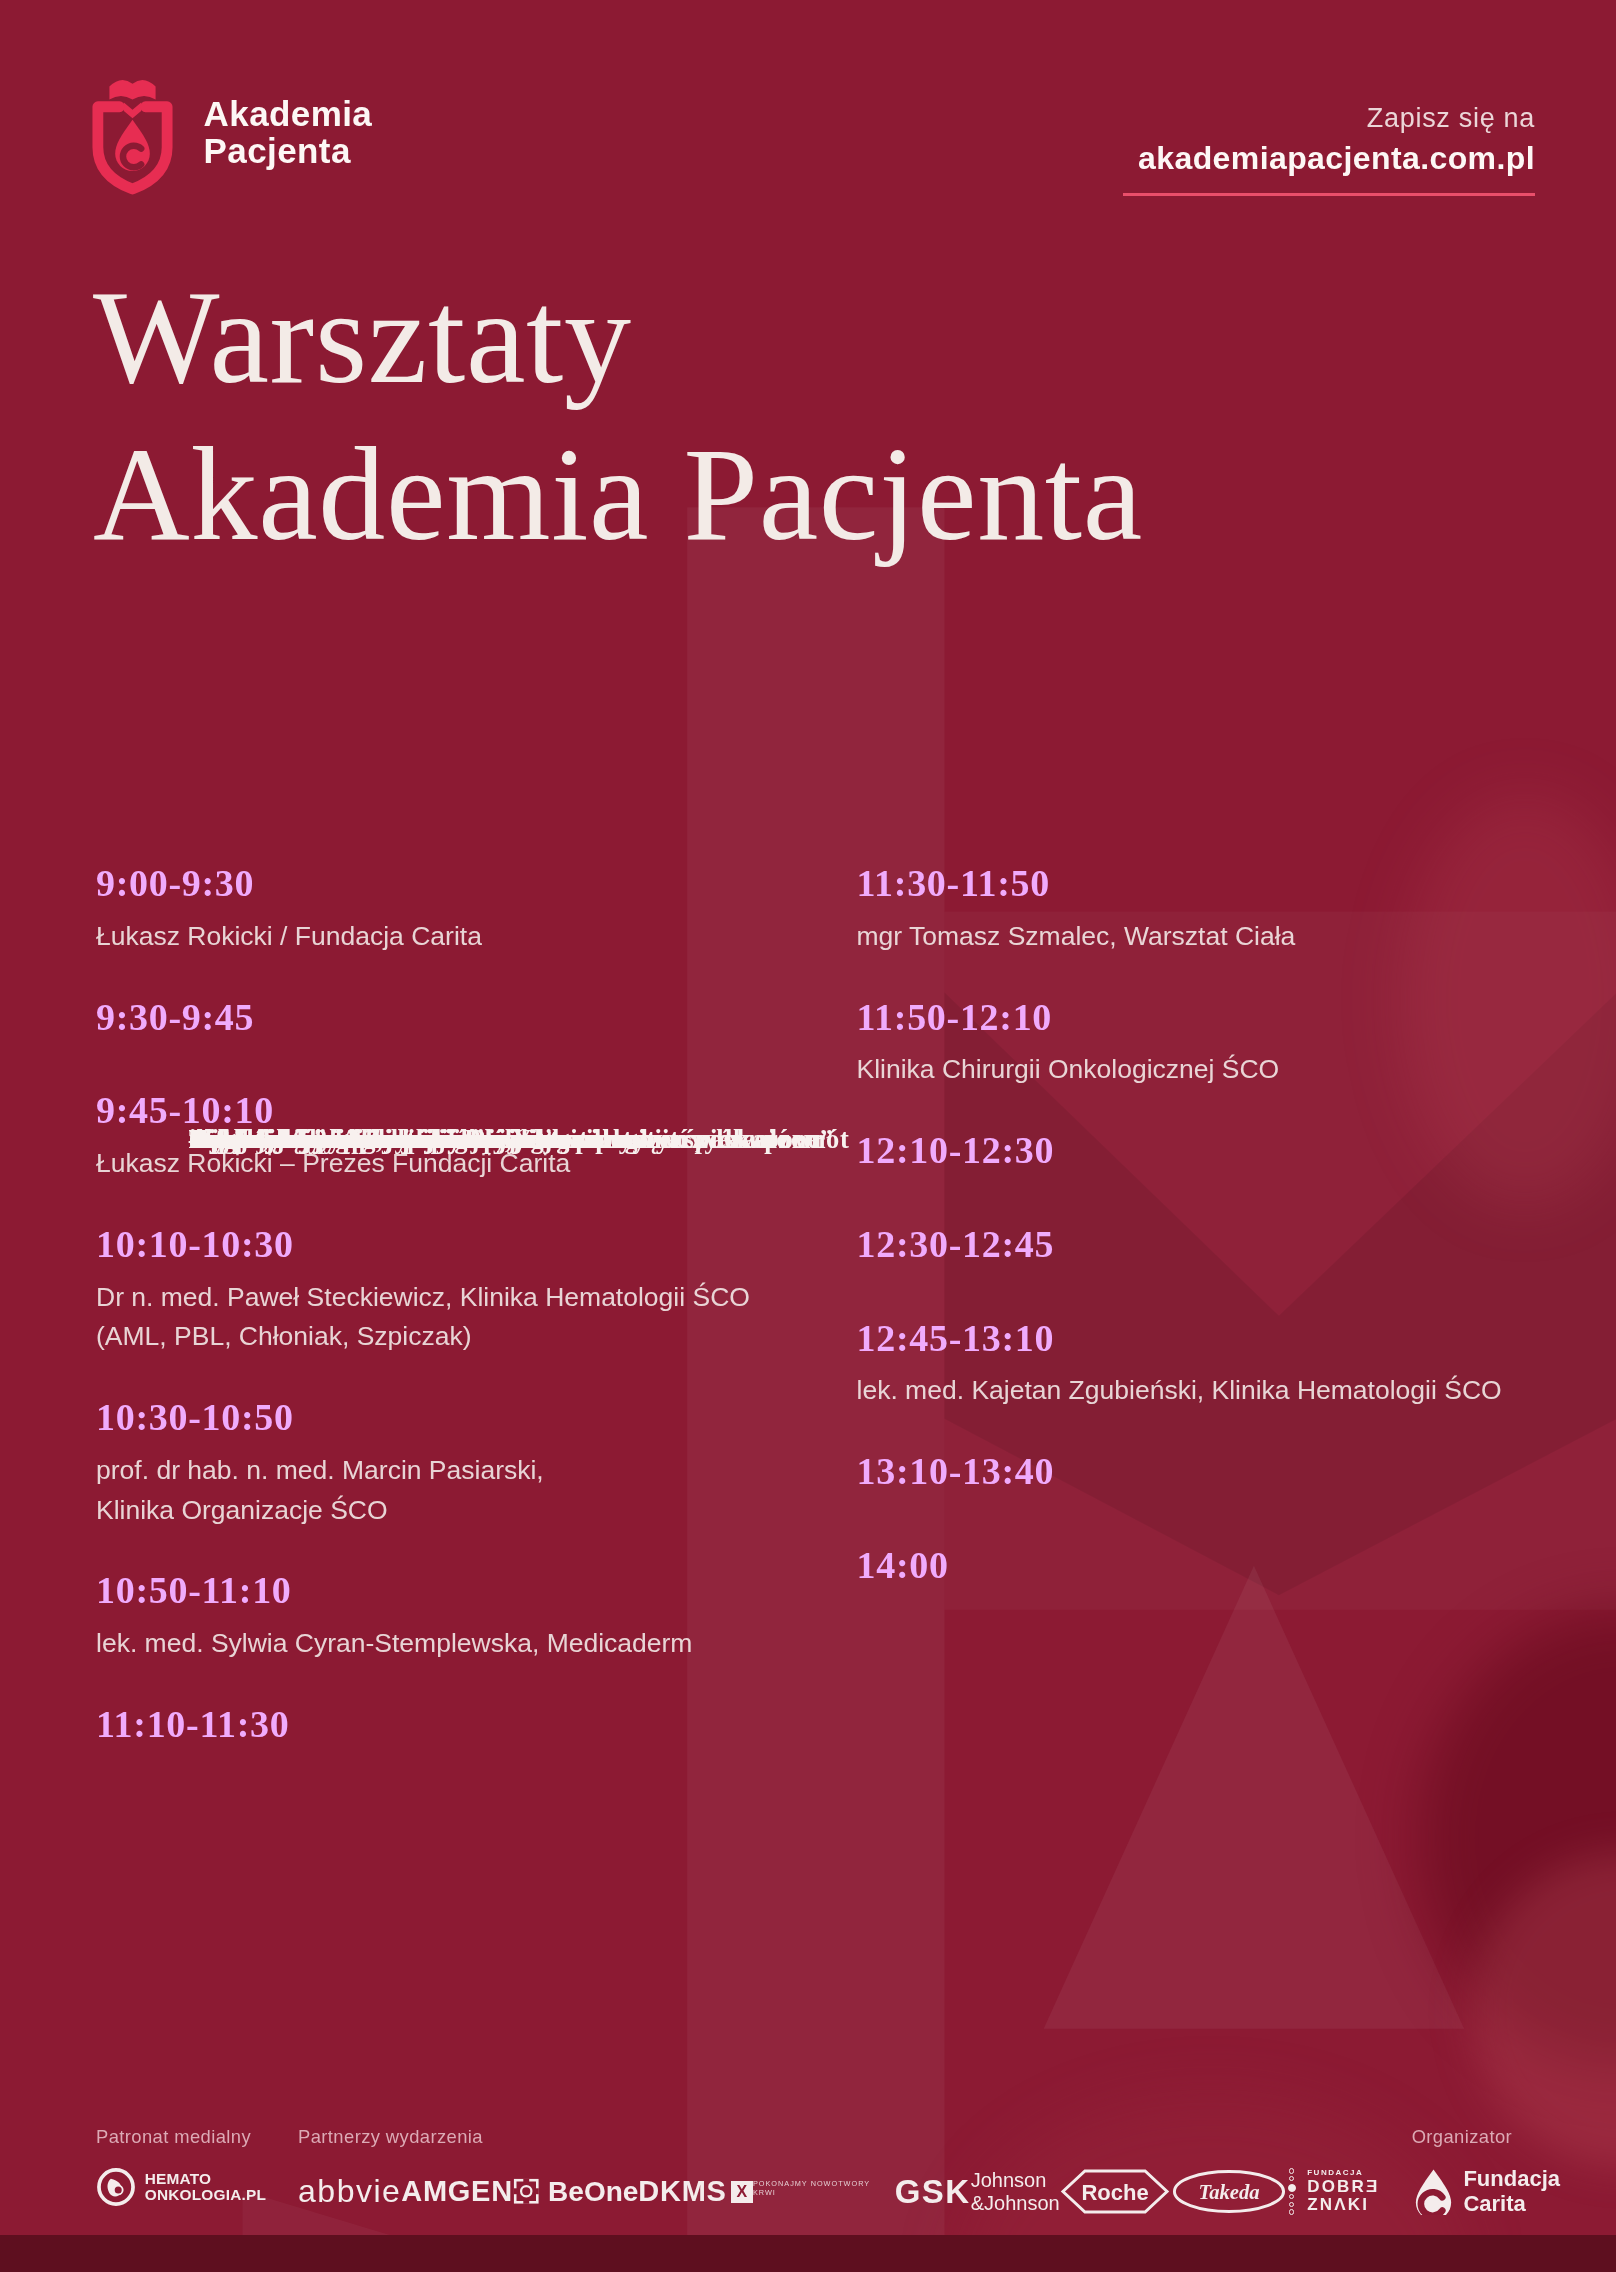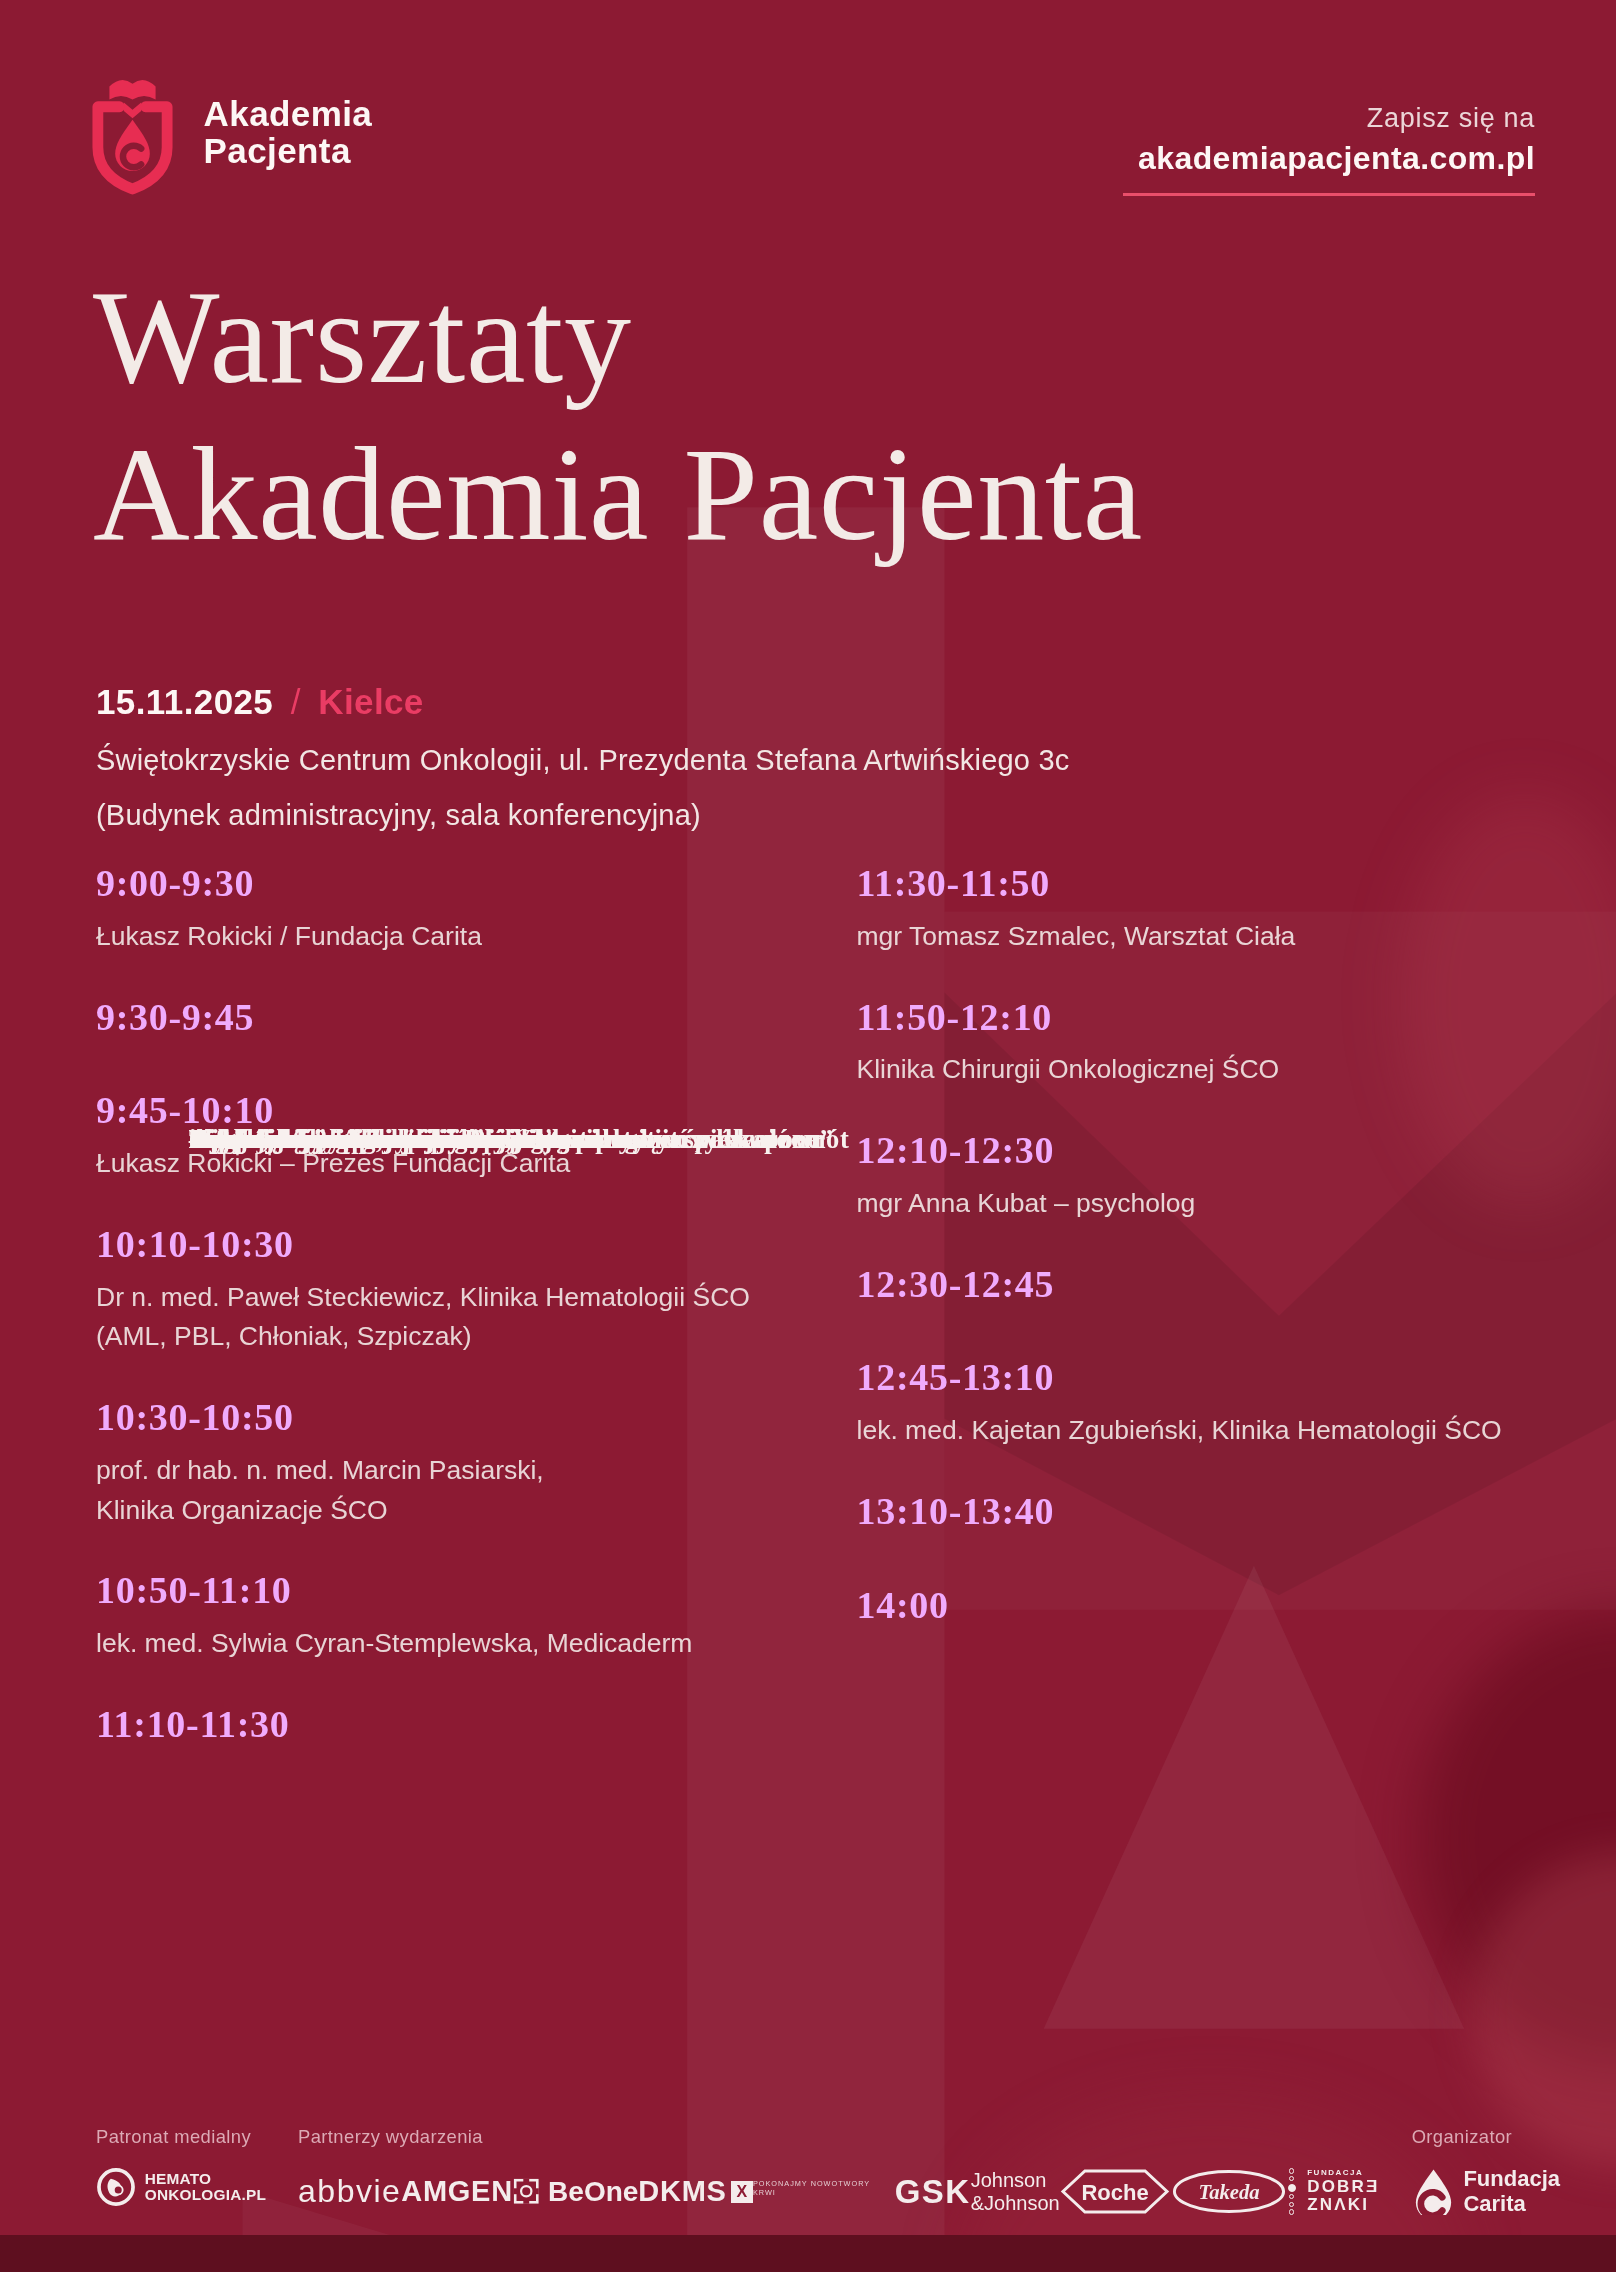--- a/index.html
+++ b/index.html
@@ -117,29 +117,20 @@
     <div class="signup-prefix">Zapisz się na</div>
     <div class="signup-url">akademiapacjenta.com.pl</div>
     <div class="signup-underline"></div>
   </div>
 
   <h1 class="title">
     <span>Warsztaty</span><br>
     <span>Akademia Pacjenta</span>
   </h1>
 
-  <div class="event-meta">
-    <div class="date-row">
-      <span class="date">15.11.2025</span>
-      <span class="slash">/</span>
-      <span class="city">Kielce</span>
-    </div>
-    <div class="venue">Świętokrzyskie Centrum Onkologii, ul. Prezydenta Stefana Artwińskiego 3c</div>
-    <div class="venue">(Budynek administracyjny, sala konferencyjna)</div>
-  </div>
 
   <main class="schedule">
     <div class="col left" id="schedule-left">
         <div class="session">
           <div class="session-time">9:00-9:30</div>
           <div class="session-line title">Rejestracja uczestników</div>
           <div class="session-line speaker">Łukasz Rokicki / Fundacja Carita</div>
         </div>
         <div class="session">
           <div class="session-time">9:30-9:45</div>
@@ -185,21 +176,20 @@
         <div class="session">
           <div class="session-time">11:50-12:10</div>
           <div class="session-line title">Smak zdrowienia – jak jeść, gdy apetyt</div>
           <div class="session-line title">nie zawsze dopisuje</div>
           <div class="session-line speaker">Klinika Chirurgii Onkologicznej ŚCO</div>
         </div>
         <div class="session">
           <div class="session-time">12:10-12:30</div>
           <div class="session-line title">Słyszeć i być usłyszanym – jak rozmawiać z lekarzem</div>
           <div class="session-line title">o chorobie?</div>
-          <div class="session-line speaker">mgr Anna Kubat – psycholog</div>
         </div>
         <div class="session">
           <div class="session-time">12:30-12:45</div>
           <div class="session-line title">Przerwa kawowa</div>
         </div>
         <div class="session">
           <div class="session-time">12:45-13:10</div>
           <div class="session-line title">Nie bójmy się powikłań – jak je zrozumieć, oswoić</div>
           <div class="session-line title">i żyć dalej po terapii</div>
           <div class="session-line speaker">lek. med. Kajetan Zgubieński, Klinika Hematologii ŚCO</div>

